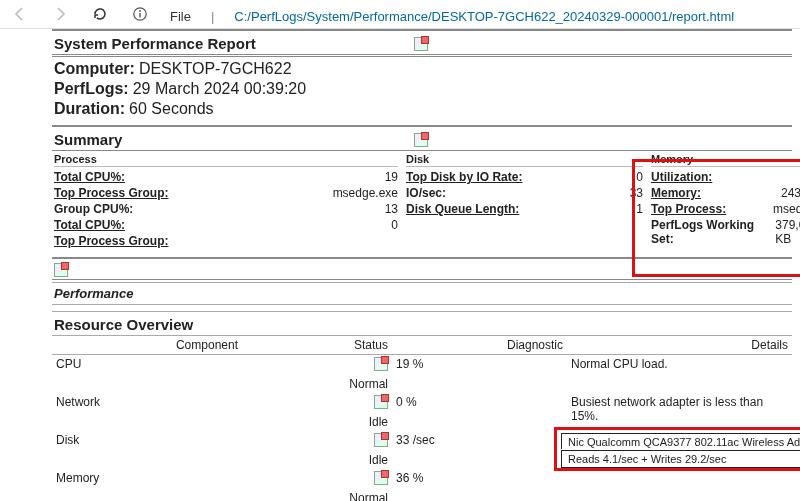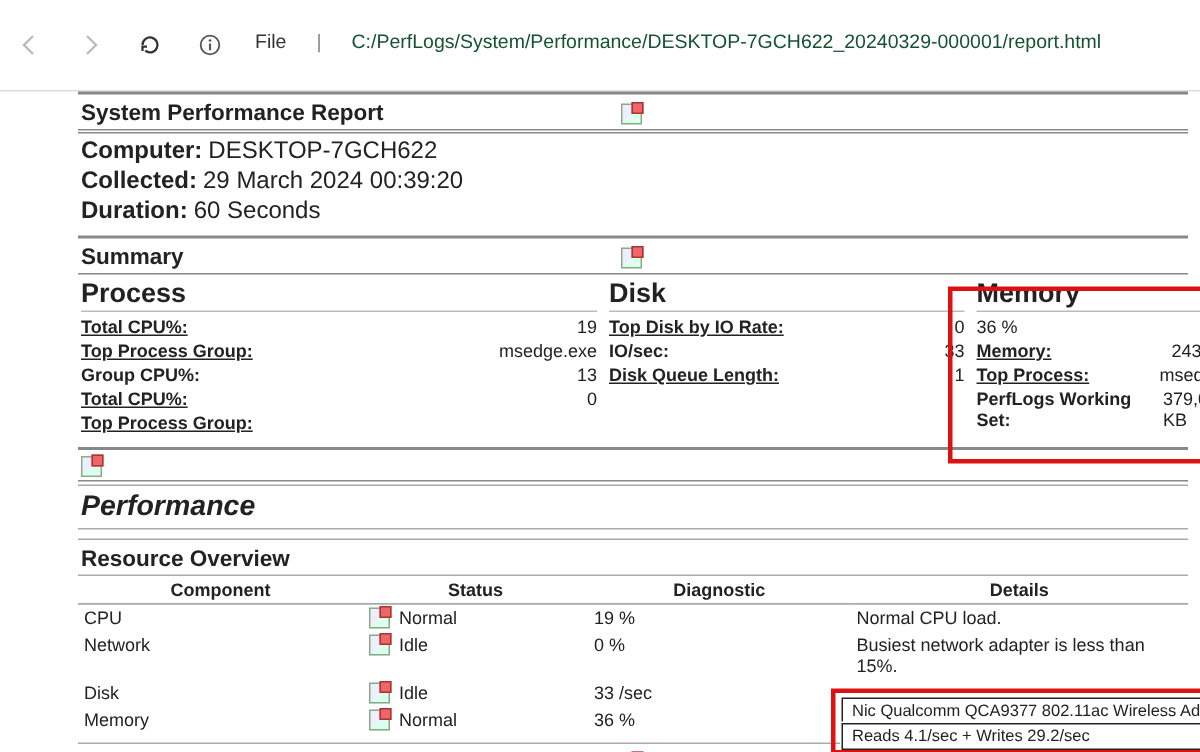--- a/index.html
+++ b/index.html
@@ -1,51 +1,51 @@
 <!DOCTYPE html>
 <html><head>
 <meta charset="utf-8">
 <style>
   * { box-sizing: border-box; margin: 0; padding: 0; }
   body { font-family: "Segoe UI", Arial, sans-serif; font-size: 13px; color: #222; background: #fff; width: 800px; }
-  .toolbar { display: flex; align-items: flex-start; padding: 20px 10px; gap: 20px; border-bottom: 1px solid #ddd; }
+  .toolbar { display: flex; align-items: flex-end; padding: 4px 10px; gap: 20px; border-bottom: 1px solid #ddd; }
   .toolbar .arrow, .toolbar .reload, .toolbar .info { color: #555; display: inline-flex; align-items: center; justify-content: center; width: 20px; height: 20px; }
   .toolbar .arrow.disabled { color: #bbb; }
   .toolbar .file-label { color: #333; font-size: 13px; }
   .toolbar .sep { color: #888; }
-  .toolbar .url { color: #14532d; font-size: 13px; white-space: nowrap; overflow: hidden; }
+  .toolbar .url { color: #0369a1; font-size: 13px; white-space: nowrap; overflow: hidden; }
   .page { padding: 0 8px; }
   hr.thick { border: 0; border-top: 2px solid #888; margin: 0; }
   hr.thin { border: 0; border-top: 1px solid #aaa; margin: 0; }
   hr.dbl { border: 0; border-top: 1px solid #888; margin: 0; }
   .section-header { display: flex; align-items: center; padding: 4px 2px 2px; }
   .section-header .title { font-weight: 700; font-size: 15px; flex: 0 0 360px; }
   .broken-img { width: 14px; height: 14px; border: 1px solid #8a8; background: linear-gradient(135deg,#eef 0 50%,#dfe 50% 100%); position: relative; display:inline-block; }
   .broken-img::after { content:""; position:absolute; right:-2px; top:-2px; width:6px; height:6px; background:#e66; border:1px solid #a33; }
   .meta { padding: 2px 2px 6px; }
   .meta-row { display: flex; gap: 4px; font-size: 16px; padding: 1px 0; }
   .meta-row .label { font-weight: 700; min-width: 62px; }
   .summary-grid { display: grid; grid-template-columns: 352px 245px 1fr; padding: 2px 0 8px; gap: 0; font-size: 12px; }
   .summary-grid .col { padding: 0 6px 0 2px; }
-  .summary-grid h4 { font-weight: 700; font-size: 18px; border-bottom: 1px solid #bbb; margin-bottom: 2px; padding-bottom: 1px; }
+  .summary-grid h4 { font-weight: 700; font-size: 11px; border-bottom: 1px solid #bbb; margin-bottom: 2px; padding-bottom: 1px; }
   .summary-grid .row { display: flex; justify-content: space-between; padding: 1px 0; }
   .summary-grid .row .k { min-width: 120px; }
   .summary-grid .row .k.link { text-decoration: underline; font-weight: 700; }
   .summary-grid .row .k.bold { font-weight: 700; }
   .summary-grid .memcol .row .k { min-width: 122px; }
   .highlight-box { position: absolute; border: 3px solid #d11; pointer-events: none; }
   .container { position: relative; margin-left: 44px; }
-  .diag-sub { font-style: italic; font-weight: 700; padding: 3px 2px; font-size: 19px; }
+  .diag-sub { font-style: italic; font-weight: 700; padding: 3px 2px; font-size: 13px; }
   table.resov { width: 100%; border-collapse: collapse; font-size: 12px; }
-  table.resov th { text-align: center; font-weight: 700; border-bottom: 1px solid #aaa; padding: 2px 4px; }
+  table.resov th { text-align: right; font-weight: 400; border-bottom: 1px solid #aaa; padding: 2px 4px; }
   table.resov td { padding: 2px 4px; border-bottom: 0; vertical-align: top; }
   table.resov th:nth-child(1), table.resov td:nth-child(1) { width: 190px; }
   table.resov th:nth-child(2), table.resov td:nth-child(2) { width: 150px; }
   table.resov th:nth-child(3), table.resov td:nth-child(3) { width: 175px; }
-  .status-cell { display: flex; align-items: flex-end; gap: 6px; }
+  .status-cell { display: flex; align-items: flex-end; gap: 6px; flex-direction: column; }
   .tooltip { position: absolute; background: #fff; border: 1px solid #222; font-size: 11px; padding: 2px 6px; white-space: nowrap; box-shadow: 0 0 0 1px #fff; }
 </style>
 </head>
 <body>
 
 <div class="toolbar">
   <span class="arrow disabled">
       <svg width="16" height="16" viewBox="0 0 16 16">
         <path d="M10 2 L4 8 L10 14" stroke="#bbb" stroke-width="1.6" fill="none"></path>
       </svg>
@@ -80,21 +80,21 @@
     <span class="broken-img"></span>
   </div>
   <hr class="dbl">
     <hr class="dbl" style="margin-top:1px">
   <div class="meta">
     <div class="meta-row">
         <span class="label">Computer:</span>
         <span>DESKTOP-7GCH622</span>
       </div>
     <div class="meta-row">
-        <span class="label">Collected:</span>
+        <span class="label">PerfLogs:</span>
         <span>29 March 2024 00:39:20</span>
       </div>
     <div class="meta-row">
         <span class="label">Duration:</span>
         <span>60 Seconds</span>
       </div>
   </div>
 
   <hr class="thick">
   <div class="section-header">
@@ -143,20 +143,21 @@
           <div class="row">
             <span class="k link">Disk Queue Length:</span>
             <span>1</span>
           </div>
         </div>
     </div>
     <div class="col memcol">
       <h4>Memory</h4>
       <div id="mem-rows">
           <div class="row">
+            <span class="k link">Utilization:</span>
             <span>36 %</span>
           </div>
           <div class="row">
             <span class="k link">Memory:</span>
             <span>24343 MB</span>
           </div>
           <div class="row">
             <span class="k link">Top Process:</span>
             <span>msedge##2</span>
           </div>

